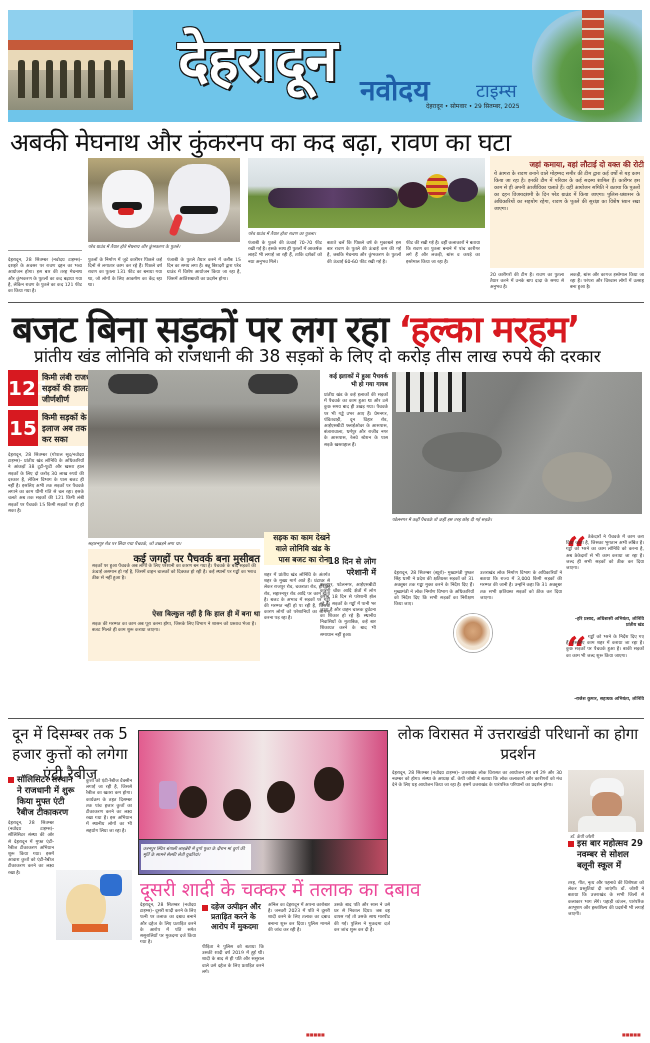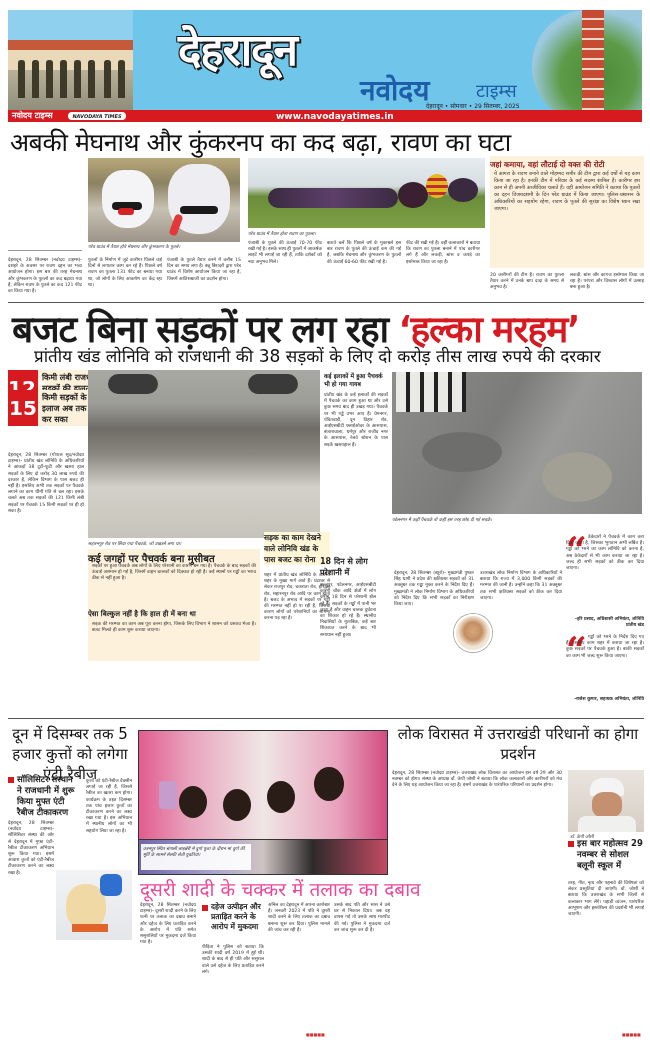--- a/index.html
+++ b/index.html
@@ -2,21 +2,21 @@
 <html><head>
 <meta charset="utf-8">
 <style>
 *{box-sizing:border-box;margin:0;padding:0}
 body{width:650px;height:1043px;background:#fff;font-family:"DejaVu Sans",sans-serif;position:relative;overflow:hidden;color:#222}
 .abs{position:absolute}
 
 #masthead{left:8px;top:10px;width:634px;height:112px;background:#6fc5ea;overflow:hidden}
 #mast-photo-l{left:0;top:0;width:125px;height:100px;background:linear-gradient(180deg,#8fd0ee 0%,#8fd0ee 30%,#c55a3a 30%,#c55a3a 40%,#e9d9b8 40%,#e9d9b8 60%,#b9b19a 60%,#8e8e7a 100%)}
 .soldier{position:absolute;bottom:12px;width:7px;height:38px;background:#3d3a2a;border-radius:3px 3px 0 0}
-#mast-title{left:170px;top:8px;font-family:"DejaVu Serif",serif;font-weight:bold;font-size:44px;color:#fff;text-shadow:2px 2px 0 #1a1a1a,-1px -1px 0 #1a1a1a,1px -1px 0 #1a1a1a,-1px 1px 0 #1a1a1a;letter-spacing:-1px}
+#mast-title{left:170px;top:8px;font-family:"DejaVu Serif",serif;font-weight:bold;font-size:58px;color:#fff;text-shadow:2px 2px 0 #1a1a1a,-1px -1px 0 #1a1a1a,1px -1px 0 #1a1a1a,-1px 1px 0 #1a1a1a;letter-spacing:-1px}
 #mast-brand{left:352px;top:60px;font-weight:bold;font-size:28px;color:#1e5ea8}
 #mast-brand-sub{left:468px;top:68px;font-size:18px;color:#1e5ea8}
 #mast-date{left:418px;top:92px;font-size:6px;color:#222}
 #mast-photo-r{left:524px;top:0;width:110px;height:112px;border-radius:55px 0 0 55px;background:radial-gradient(circle at 60% 60%,#4b8a3a 0%,#5e9b48 40%,#9cc9df 70%)}
 #tower{left:50px;top:0;width:22px;height:100px;background:repeating-linear-gradient(180deg,#c64b32 0,#c64b32 8px,#e8d9c9 8px,#e8d9c9 10px)}
 #mast-strip{left:0;top:100px;width:634px;height:12px;background:#d71920}
 #mast-strip-brand{left:4px;top:0;font-size:8px;font-weight:bold;color:#fff;line-height:12px}
 #mast-strip-pill{left:60px;top:2px;width:58px;height:8px;border-radius:4px;background:#fff;font-size:5px;font-style:italic;font-weight:bold;color:#222;text-align:center;line-height:8px}
 #mast-url{left:268px;top:0;font-size:9px;font-weight:bold;color:#fff;line-height:12px}
 
@@ -29,21 +29,21 @@
 .caption{font-size:4.5px;font-style:italic;color:#333;position:absolute}
 .col{position:absolute;font-size:4.6px;line-height:6.2px;color:#333;text-align:justify;overflow:hidden}
 .boxhl{position:absolute;background:#fdf1dc}
 .rule{position:absolute;height:1px;background:#333}
 #main-head{left:12px;top:302px;font-size:37px;font-weight:bold;color:#1a1a1a;letter-spacing:-1px;font-family:"DejaVu Sans Condensed","DejaVu Sans",sans-serif}
 #main-head-red{color:#d71920}
 #sub-head{left:34px;top:344px;font-size:17px;color:#111}
 .statbox{position:absolute;left:8px;width:112px;height:36px;background:#fdf1dc}
 .statnum{position:absolute;left:0;top:0;width:30px;height:36px;background:#d71920;color:#fff;font-weight:bold;font-size:20px;text-align:center;line-height:36px}
 .stattxt{position:absolute;left:34px;top:2px;font-size:8px;font-weight:bold;line-height:11px;color:#222}
-.sechd{position:absolute;font-weight:bold;color:#222;text-align:left}
+.sechd{position:absolute;font-weight:bold;color:#222;text-align:right}
 .quote-mark{position:absolute;font-size:36px;color:#d71920;font-weight:bold;line-height:30px;font-family:"DejaVu Serif",serif}
 .footer-dots{position:absolute;bottom:6px;font-size:4px;color:#c33}
 </style>
 </head>
 <body>
 
 <div id="masthead" class="abs">
   <div id="mast-photo-l" class="abs">
     <div class="soldier" style="left:10px"></div>
     <div class="soldier" style="left:24px"></div>
@@ -54,25 +54,20 @@
     <div class="soldier" style="left:96px"></div>
     <div class="soldier" style="left:110px"></div>
   </div>
   <div id="mast-title" class="abs">देहरादून</div>
   <div id="mast-brand" class="abs">नवोदय</div>
   <div id="mast-brand-sub" class="abs">टाइम्स</div>
   <div id="mast-date" class="abs">देहरादून • सोमवार • 29 सितम्बर, 2025</div>
   <div id="mast-photo-r" class="abs">
     <div id="tower" class="abs"></div>
   </div>
-  <div id="mast-strip" class="abs">
-    <div id="mast-strip-brand" class="abs">नवोदय टाइम्स</div>
-    <div id="mast-strip-pill" class="abs">NAVODAYA TIMES</div>
-    <div id="mast-url" class="abs">www.navodayatimes.in</div>
-  </div>
 </div>
 
 <div id="top-head" class="abs hl">अबकी मेघनाथ और कुंकरनप का कद बढ़ा, रावण का घटा</div>
 <ul class="abs bullet-list" style="left:8px;top:157px;width:80px">
 </ul>
 <div class="rule" style="left:8px;top:250px;width:74px;background:#999"></div>
 <div class="photo" style="left:88px;top:158px;width:152px;height:84px;background:linear-gradient(180deg,#b8a87a 0%,#8c8262 30%,#c7c1b3 60%,#9c9488 100%)">
   <div class="abs" style="left:14px;top:12px;width:52px;height:58px;border-radius:40% 40% 45% 45%;background:#f4f4f6"></div>
   <div class="abs" style="left:24px;top:44px;width:30px;height:8px;border-radius:8px;background:#1a1a1a"></div>
   <div class="abs" style="left:30px;top:50px;width:16px;height:7px;border-radius:6px;background:#d52323"></div>
@@ -105,21 +100,21 @@
 
 <div class="rule" style="left:8px;top:302px;width:636px;height:1px;background:#555"></div>
 
 <div id="main-head" class="abs hl"><span>बजट बिना सड़कों पर लग रहा</span> <span id="main-head-red">‘हल्का मरहम’</span></div>
 <div id="sub-head" class="abs hl">प्रांतीय खंड लोनिवि को राजधानी की 38 सड़कों के लिए दो करोड़ तीस लाख रुपये की दरकार</div>
 
 <div class="statbox" style="top:370px">
   <div class="statnum">121</div>
   <div class="stattxt">किमी लंबी राजधानी की सड़कों की हालत काफी जीर्णशीर्ण</div>
 </div>
-<div class="statbox" style="top:390px">
+<div class="statbox" style="top:410px">
   <div class="statnum">15</div>
   <div class="stattxt">किमी सड़कों के गड्ढों का इलाज अब तक विभाग कर सका</div>
 </div>
 <div class="col" style="left:8px;top:452px;width:76px;height:260px">देहरादून, 28 सितम्बर (गोपाल सूद/नवोदय टाइम्स)- प्रांतीय खंड लोनिवि के अधिकारियों ने आंकड़ों 38 टूटी-फूटी और खस्ता हाल सड़कों के लिए दो करोड़ 30 लाख रुपये की दरकार है, लेकिन विभाग के पास बजट ही नहीं है। इसलिए अभी तक सड़कों पर पैचवर्क लगाने का काम धीमी गति से चल रहा। इसके चलते अब तक सड़कों की 121 किमी लंबी सड़कों पर पैचवर्क 15 किमी सड़कों पर ही हो सका है।</div>
 
 <div class="photo" style="left:88px;top:370px;width:232px;height:168px;background:linear-gradient(180deg,#a9a9a3 0%,#9d9d98 20%,#6f6c66 35%,#8a8781 50%,#d3d1c9 70%,#c6c3ba 100%)">
   <div class="abs" style="left:20px;top:4px;width:50px;height:20px;border-radius:10px;background:#3a3a3a"></div>
   <div class="abs" style="left:160px;top:4px;width:50px;height:20px;border-radius:10px;background:#3a3a3a"></div>
 </div>
 <div class="caption" style="left:88px;top:540px">सहारनपुर रोड पर लिया गया पैचवर्क, जो उखड़ने लगा था।</div>

